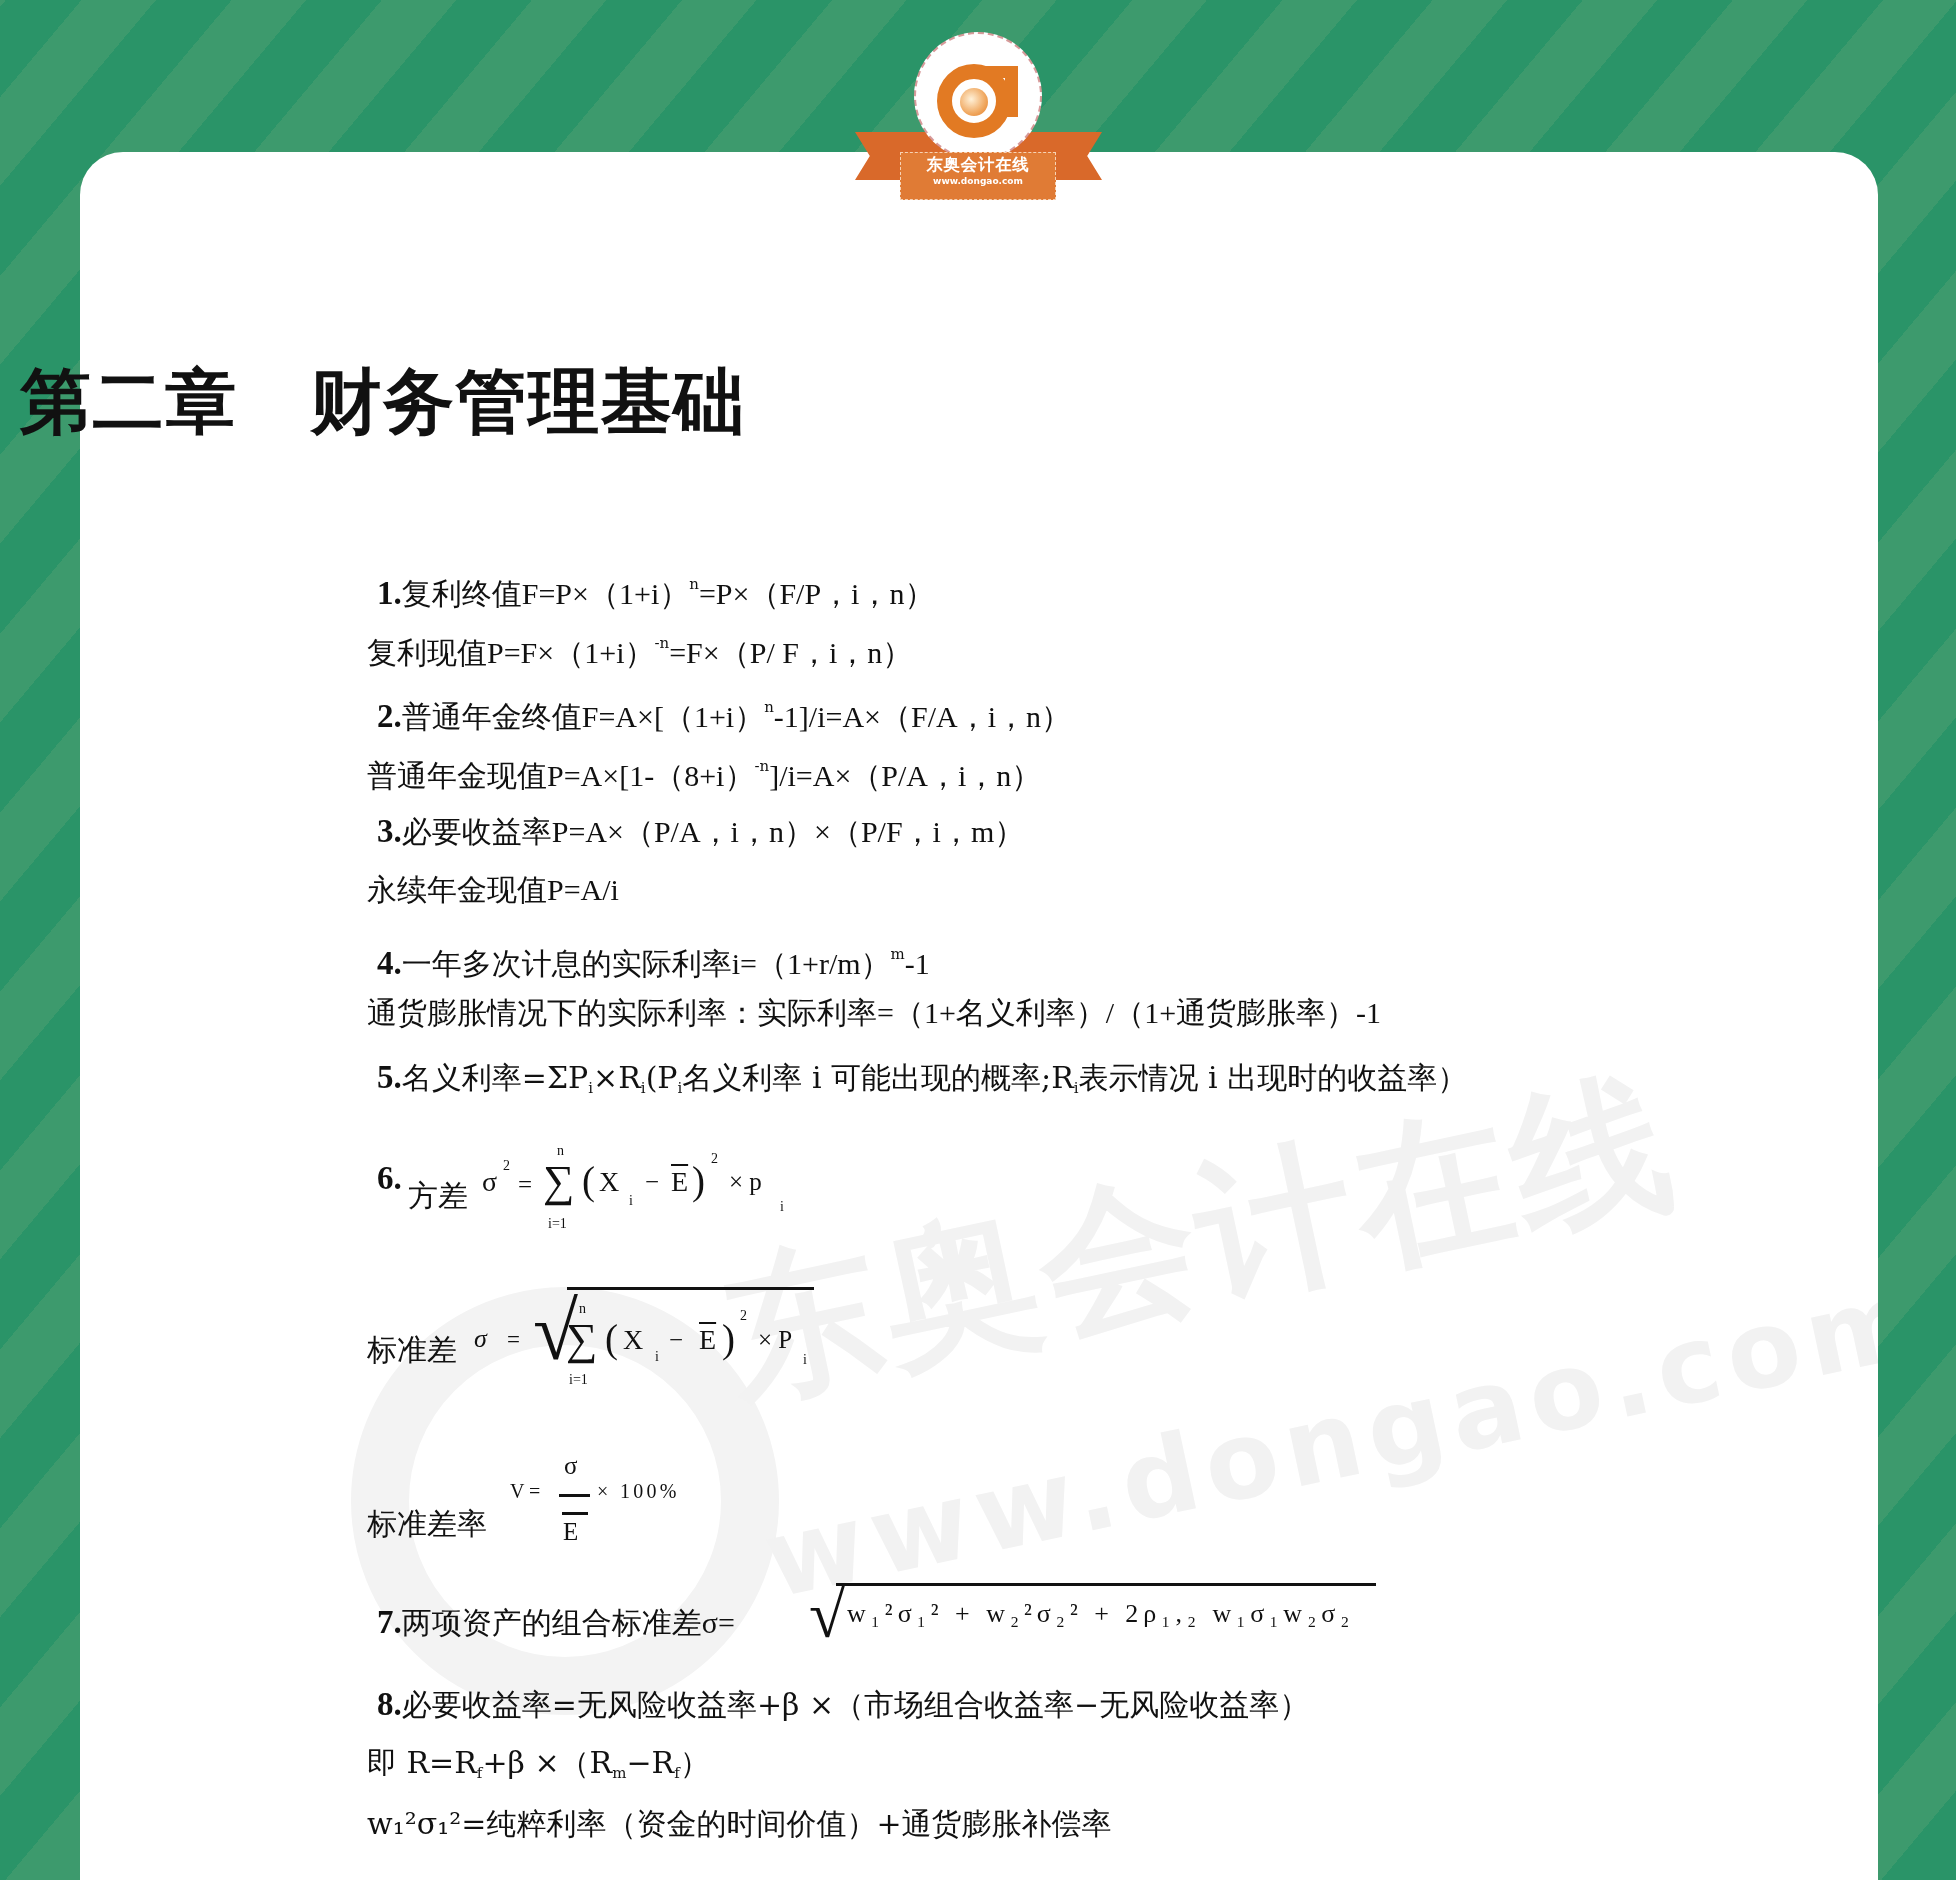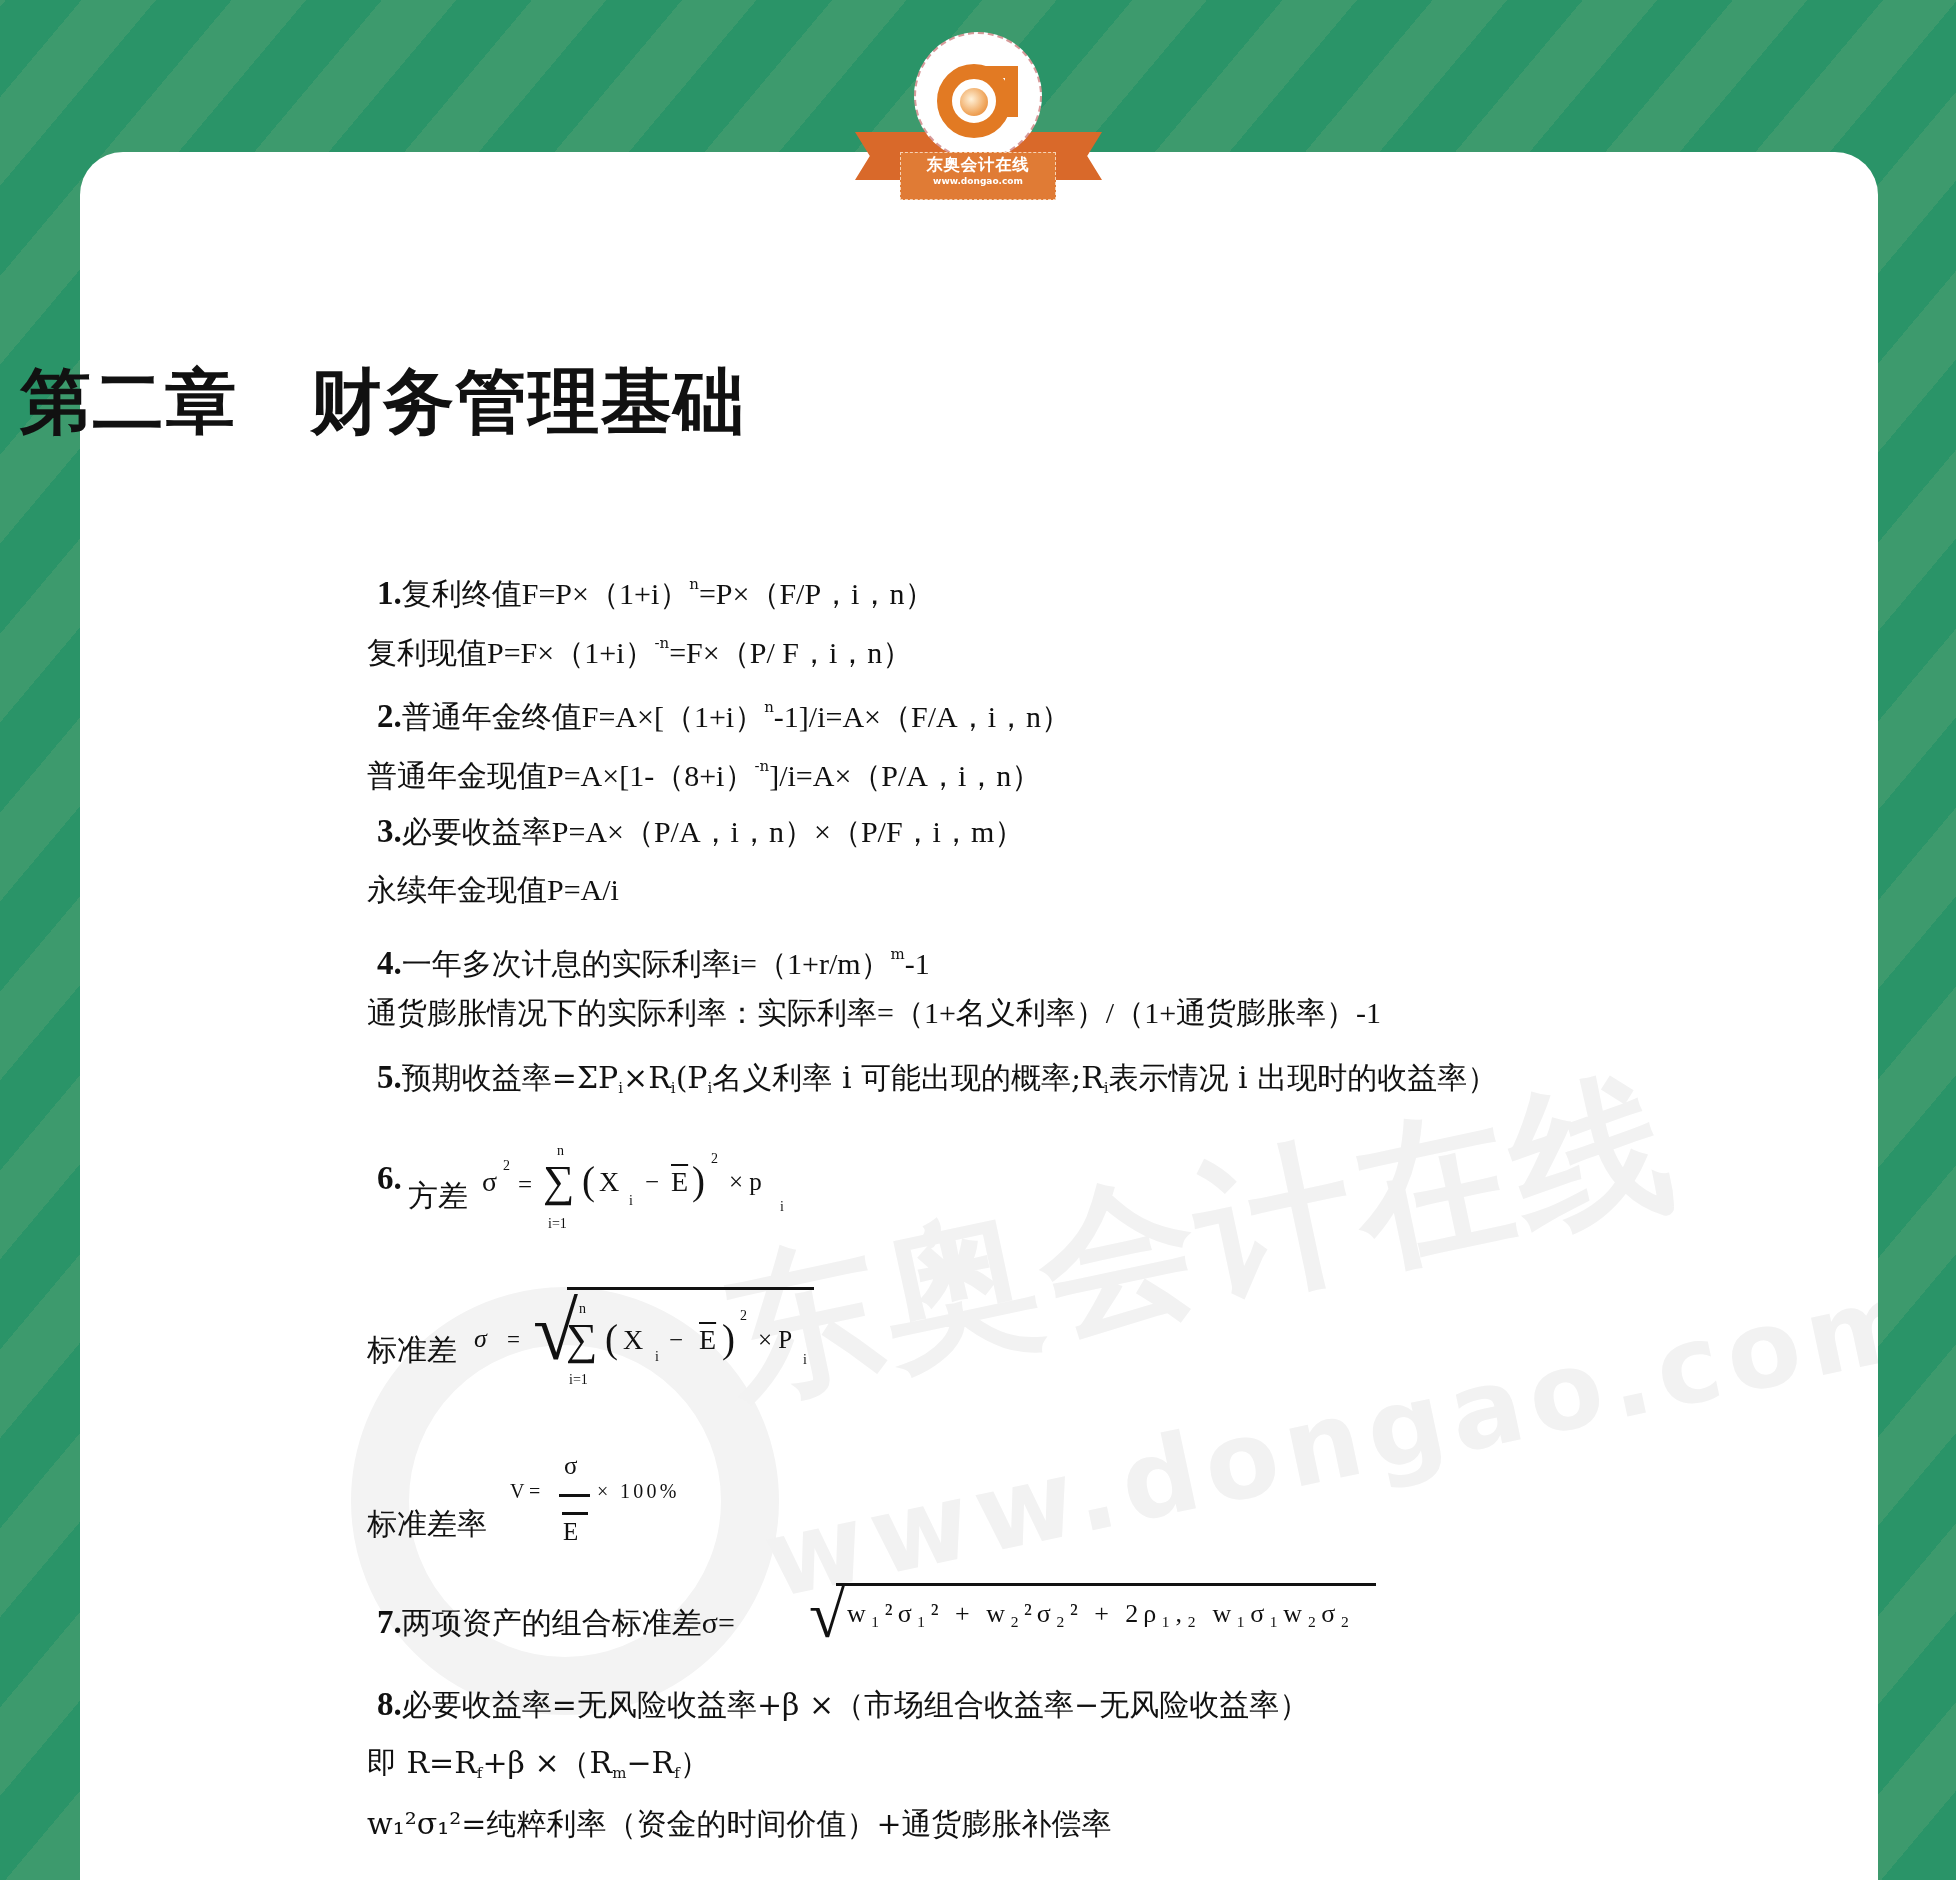--- a/index.html
+++ b/index.html
@@ -120,21 +120,21 @@
 </div>
 
 <div class="line" style="top:936px;left:377px">
   <span class="num">4.</span><span>一年多次计息的实际利率</span><span class="math">i=（1+r/m）</span><sup>m</sup><span class="math">-1</span>
 </div>
 <div class="line" style="top:995px">
   <span>通货膨胀情况下的实际利率：</span><span class="math">实际利率=（1+名义利率）/（1+通货膨胀率）-1</span>
 </div>
 
 <div class="line" style="top:1059px;left:377px">
-  <span class="num">5.</span><span>预期收益率=ΣP</span><sub>i</sub><span>×R</span><sub>i</sub><span>(P</span><sub>i</sub><span>名义利率 i 可能出现的概率;R</span><sub>i</sub><span>表示情况 i 出现时的收益率）</span>
+  <span class="num">5.</span><span>名义利率=ΣP</span><sub>i</sub><span>×R</span><sub>i</sub><span>(P</span><sub>i</sub><span>名义利率 i 可能出现的概率;R</span><sub>i</sub><span>表示情况 i 出现时的收益率）</span>
 </div>
 
 <div>
   <span class="line num" style="top:1160px;left:377px">6.</span>
   <span class="line" style="top:1178px;left:408px">方差</span>
   <span class="big" style="top:1166px;left:482px;font-size:28px">σ</span>
   <span class="small" style="top:1158px;left:503px">2</span>
   <span class="big" style="top:1171px;left:518px;font-size:25px">=</span>
   <span class="small" style="top:1143px;left:557px">n</span>
   <span class="big" style="top:1156px;left:543px;font-size:44px">∑</span>

